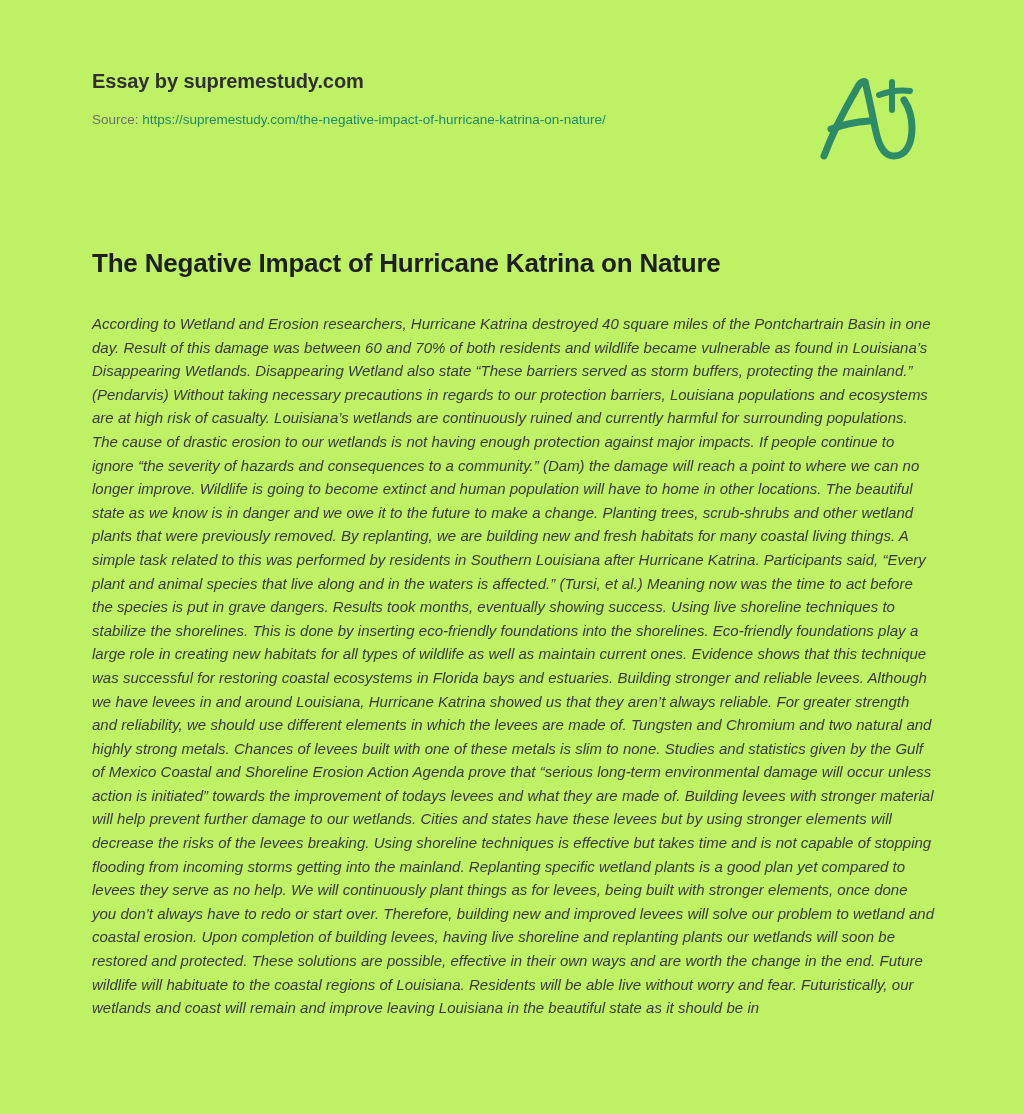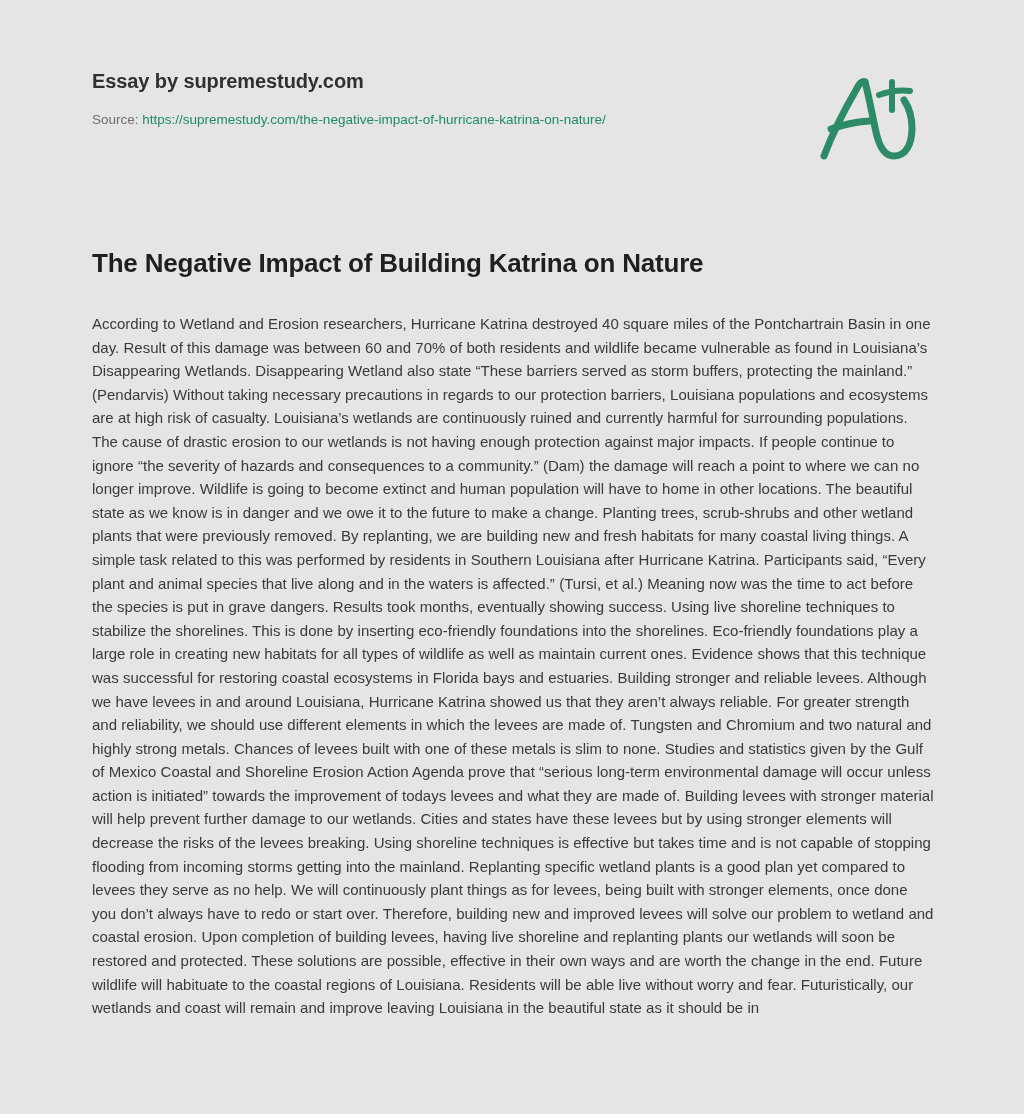--- a/index.html
+++ b/index.html
@@ -13,21 +13,21 @@
     height: 1114px;
     overflow: hidden;
     font-family: "Liberation Sans", sans-serif;
     color: #2f2f2f;
     -webkit-font-smoothing: antialiased;
   }
   .page {
     position: relative;
     width: 1024px;
     height: 1114px;
-    background: #e5e5e5;
+    background: #bef264;
     box-sizing: border-box;
   }
 
   
   .header {
     position: absolute;
     left: 0;
     top: 0;
     width: 1024px;
     height: 200px;
@@ -87,20 +87,21 @@
   .doc-body {
     position: absolute;
     left: 92px;
     top: 312px;
     width: 842px;
     font-size: 15px;
     line-height: 23.6px;
     color: #3a3a3a;
     text-align: left;
     word-spacing: 0.1px;
+    font-style: italic;
   }
   .doc-body p {
     margin: 0;
   }
 </style>
 </head>
 <body>
 
 <div class="page">
 
@@ -127,19 +128,19 @@
 
           <path d="M80 12 L 80 40" stroke-width="6"></path>
 
           <path d="M67 25 C 78 21, 90 20, 98 21" stroke-width="6"></path>
         </g>
       </svg>
     </div>
 
   </div>
 
-  <h1 class="doc-title">The Negative Impact of Building Katrina on Nature</h1>
+  <h1 class="doc-title">The Negative Impact of Hurricane Katrina on Nature</h1>
 
   <div class="doc-body">
     <p>According to Wetland and Erosion researchers, Hurricane Katrina destroyed 40 square miles of the Pontchartrain Basin in one day. Result of this damage was between 60 and 70% of both residents and wildlife became vulnerable as found in Louisiana’s Disappearing Wetlands. Disappearing Wetland also state “These barriers served as storm buffers, protecting the mainland.” (Pendarvis) Without taking necessary precautions in regards to our protection barriers, Louisiana populations and ecosystems are at high risk of casualty. Louisiana’s wetlands are continuously ruined and currently harmful for surrounding populations. The cause of drastic erosion to our wetlands is not having enough protection against major impacts. If people continue to ignore “the severity of hazards and consequences to a community.” (Dam) the damage will reach a point to where we can no longer improve. Wildlife is going to become extinct and human population will have to home in other locations. The beautiful state as we know is in danger and we owe it to the future to make a change. Planting trees, scrub-shrubs and other wetland plants that were previously removed. By replanting, we are building new and fresh habitats for many coastal living things. A simple task related to this was performed by residents in Southern Louisiana after Hurricane Katrina. Participants said, “Every plant and animal species that live along and in the waters is affected.” (Tursi, et al.) Meaning now was the time to act before the species is put in grave dangers. Results took months, eventually showing success. Using live shoreline techniques to stabilize the shorelines. This is done by inserting eco-friendly foundations into the shorelines. Eco-friendly foundations play a large role in creating new habitats for all types of wildlife as well as maintain current ones. Evidence shows that this technique was successful for restoring coastal ecosystems in Florida bays and estuaries. Building stronger and reliable levees. Although we have levees in and around Louisiana, Hurricane Katrina showed us that they aren’t always reliable. For greater strength and reliability, we should use different elements in which the levees are made of. Tungsten and Chromium and two natural and highly strong metals. Chances of levees built with one of these metals is slim to none. Studies and statistics given by the Gulf of Mexico Coastal and Shoreline Erosion Action Agenda prove that “serious long-term environmental damage will occur unless action is initiated” towards the improvement of todays levees and what they are made of. Building levees with stronger material will help prevent further damage to our wetlands. Cities and states have these levees but by using stronger elements will decrease the risks of the levees breaking. Using shoreline techniques is effective but takes time and is not capable of stopping flooding from incoming storms getting into the mainland. Replanting specific wetland plants is a good plan yet compared to levees they serve as no help. We will continuously plant things as for levees, being built with stronger elements, once done you don’t always have to redo or start over. Therefore, building new and improved levees will solve our problem to wetland and coastal erosion. Upon completion of building levees, having live shoreline and replanting plants our wetlands will soon be restored and protected. These solutions are possible, effective in their own ways and are worth the change in the end. Future wildlife will habituate to the coastal regions of Louisiana. Residents will be able live without worry and fear. Futuristically, our wetlands and coast will remain and improve leaving Louisiana in the beautiful state as it should be in</p>
   </div>
 
 </div>
 
 </body></html>

